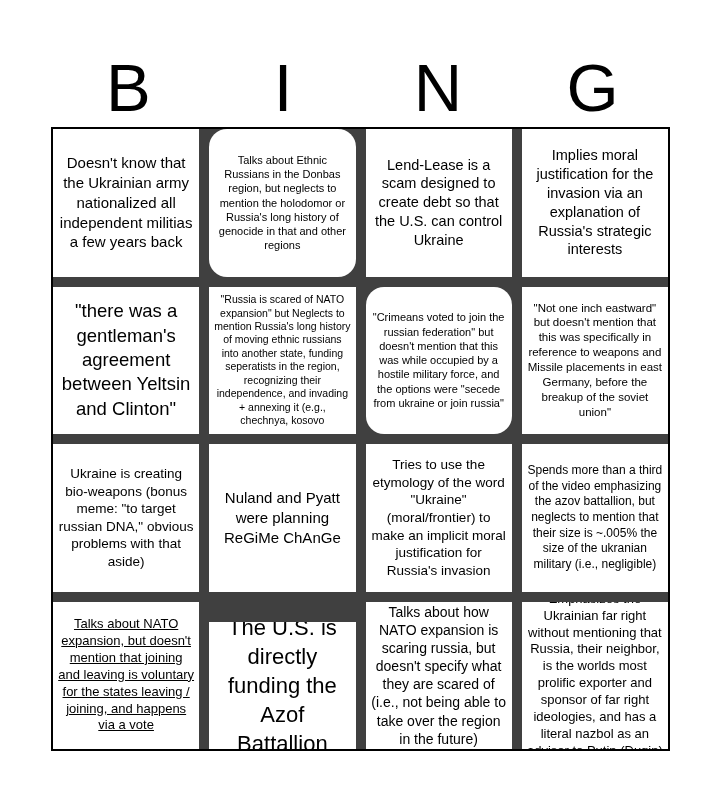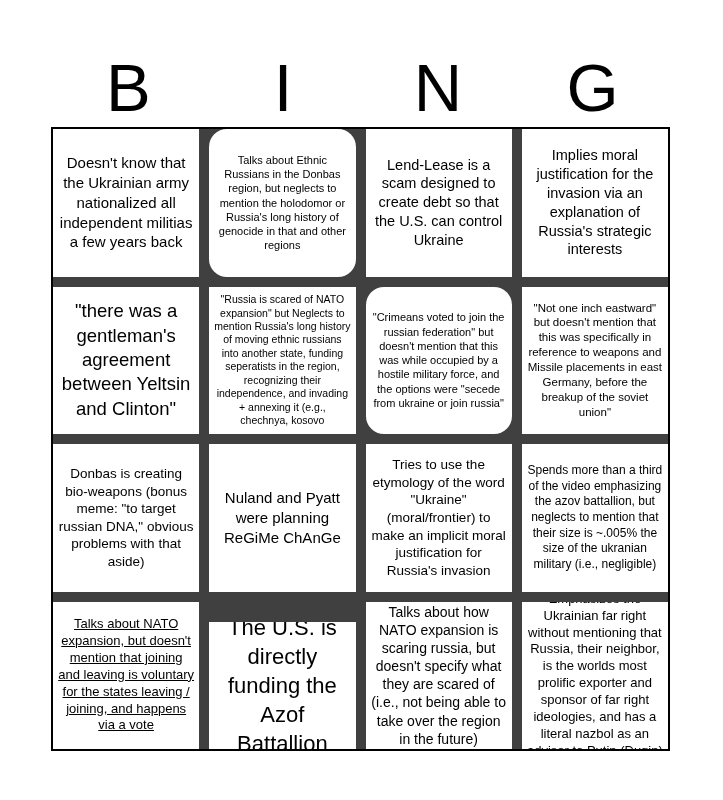--- a/index.html
+++ b/index.html
@@ -90,21 +90,21 @@
     <div class="bingo-cell fs15">Doesn't know that the Ukrainian army nationalized all independent militias a few years back</div>
     <div class="bingo-cell fs12-5">Talks about Ethnic Russians in the Donbas region, but neglects to mention the holodomor or Russia's long history of genocide in that and other regions</div>
     <div class="bingo-cell fs14-5">Lend-Lease is a scam designed to create debt so that the U.S. can control Ukraine</div>
     <div class="bingo-cell fs14-5">Implies moral justification for the invasion via an explanation of Russia's strategic interests</div>
 
     <div class="bingo-cell fs18-5">"there was a gentleman's agreement between Yeltsin and Clinton"</div>
     <div class="bingo-cell fs10-5">"Russia is scared of NATO expansion" but Neglects to mention Russia's long history of moving ethnic russians into another state, funding seperatists in the region, recognizing their independence, and invading + annexing it (e.g., chechnya, kosovo</div>
     <div class="bingo-cell fs12-5">"Crimeans voted to join the russian federation" but doesn't mention that this was while occupied by a hostile military force, and the options were "secede from ukraine or join russia"</div>
     <div class="bingo-cell fs11-5">"Not one inch eastward" but doesn't mention that this was specifically in reference to weapons and Missile placements in east Germany, before the breakup of the soviet union"</div>
 
-    <div class="bingo-cell fs13-5">Donbas is creating bio-weapons (bonus meme: "to target russian DNA," obvious problems with that aside)</div>
+    <div class="bingo-cell fs13-5">Ukraine is creating bio-weapons (bonus meme: "to target russian DNA," obvious problems with that aside)</div>
     <div class="bingo-cell fs21">Nuland and Pyatt were planning ReGiMe ChAnGe</div>
     <div class="bingo-cell fs13-5">Tries to use the etymology of the word "Ukraine" (moral/frontier) to make an implicit moral justification for Russia's invasion</div>
     <div class="bingo-cell fs12">Spends more than a third of the video emphasizing the azov battallion, but neglects to mention that their size is ~.005% the size of the ukranian military (i.e., negligible)</div>
 
     <div class="bingo-cell fs13">Talks about NATO expansion, but doesn't mention that joining and leaving is voluntary for the states leaving / joining, and happens via a vote</div>
     <div class="bingo-cell fs22">The U.S. is directly funding the Azof Battallion</div>
     <div class="bingo-cell fs14">Talks about how NATO expansion is scaring russia, but doesn't specify what they are scared of (i.e., not being able to take over the region in the future)</div>
     <div class="bingo-cell fs11">Emphasizes the Ukrainian far right without mentioning that Russia, their neighbor, is the worlds most prolific exporter and sponsor of far right ideologies, and has a literal nazbol as an advisor to Putin (Dugin)</div>
   </div>
 

